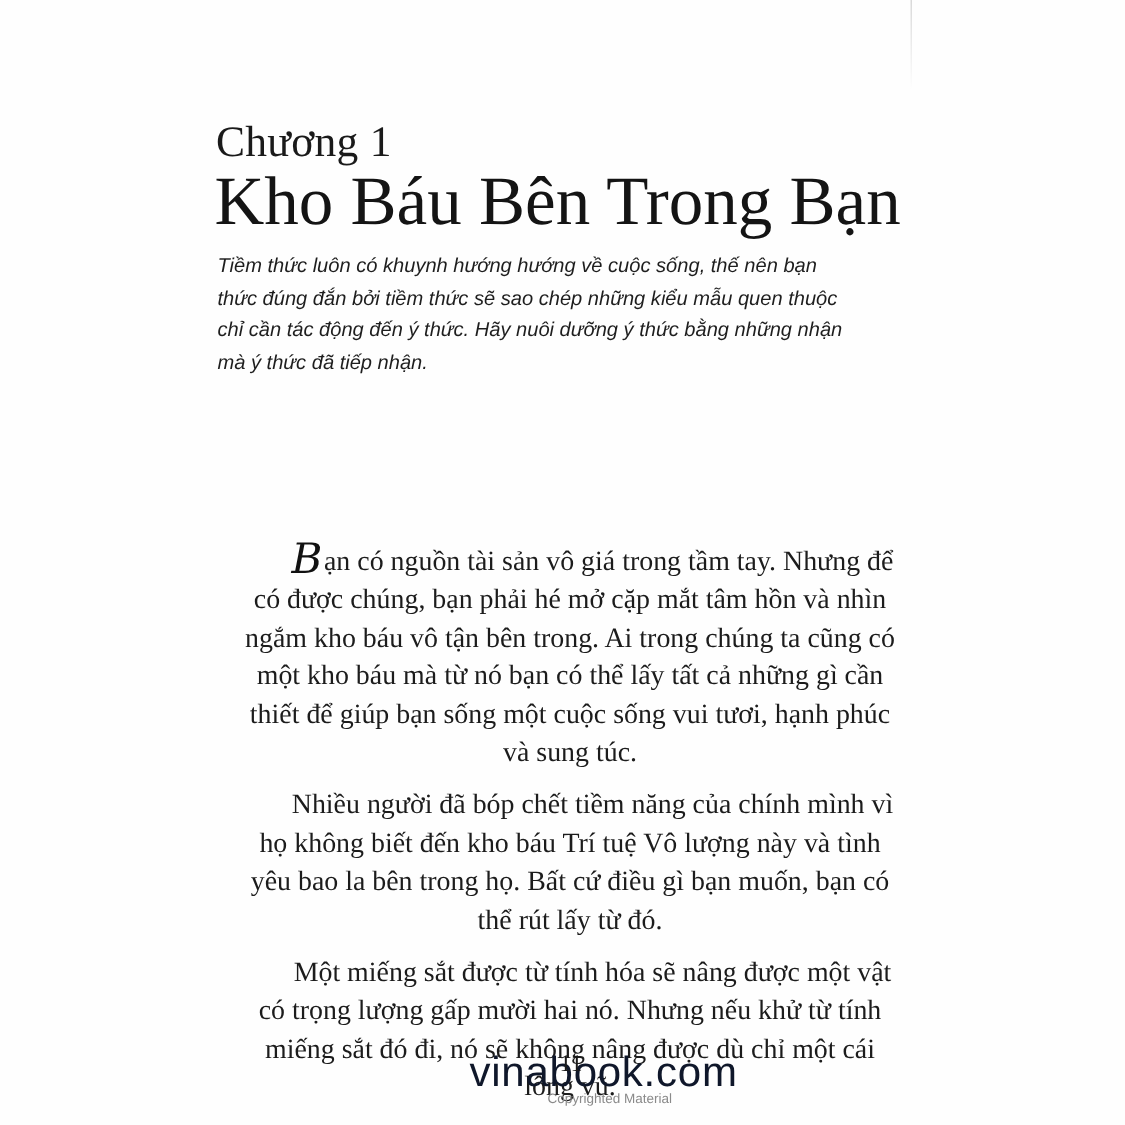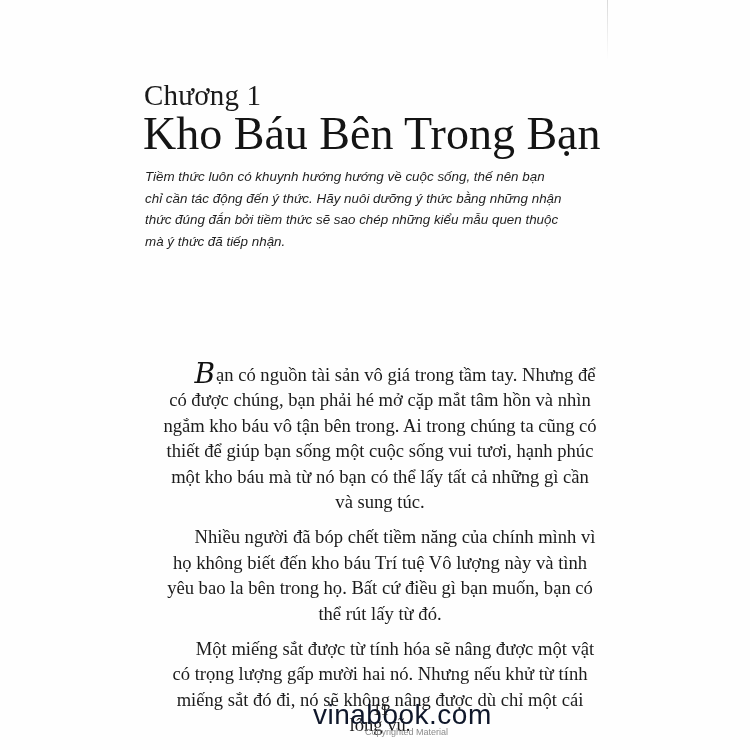--- a/index.html
+++ b/index.html
@@ -131,32 +131,32 @@
 
 <div class="page">
 
   <div class="scan-line"></div>
 
   <div class="chapter-label">Chương 1</div>
   <div class="chapter-title">Kho Báu Bên Trong Bạn</div>
 
   <div class="epigraph">
     <span class="line">Tiềm thức luôn có khuynh hướng hướng về cuộc sống, thế nên bạn</span>
+    <span class="line">thức đúng đắn bởi tiềm thức sẽ sao chép những kiểu mẫu quen thuộc</span>
     <span class="line">chỉ cần tác động đến ý thức. Hãy nuôi dưỡng ý thức bằng những nhận</span>
-    <span class="line">thức đúng đắn bởi tiềm thức sẽ sao chép những kiểu mẫu quen thuộc</span>
     <span class="line">mà ý thức đã tiếp nhận.</span>
   </div>
 
   <div class="body-text">
     <div class="para">
       <span class="line indent"><span class="drop-cap">B</span><span>ạn có nguồn tài sản vô giá trong tầm tay. Nhưng để</span></span>
       <span class="line">có được chúng, bạn phải hé mở cặp mắt tâm hồn và nhìn</span>
       <span class="line">ngắm kho báu vô tận bên trong. Ai trong chúng ta cũng có</span>
+      <span class="line">một kho báu mà từ nó bạn có thể lấy tất cả những gì cần</span>
       <span class="line">thiết để giúp bạn sống một cuộc sống vui tươi, hạnh phúc</span>
-      <span class="line">một kho báu mà từ nó bạn có thể lấy tất cả những gì cần</span>
       <span class="line">và sung túc.</span>
     </div>
     <div class="para">
       <span class="line indent">Nhiều người đã bóp chết tiềm năng của chính mình vì</span>
       <span class="line">họ không biết đến kho báu Trí tuệ Vô lượng này và tình</span>
       <span class="line">yêu bao la bên trong họ. Bất cứ điều gì bạn muốn, bạn có</span>
       <span class="line">thể rút lấy từ đó.</span>
     </div>
     <div class="para">
       <span class="line indent">Một miếng sắt được từ tính hóa sẽ nâng được một vật</span>

